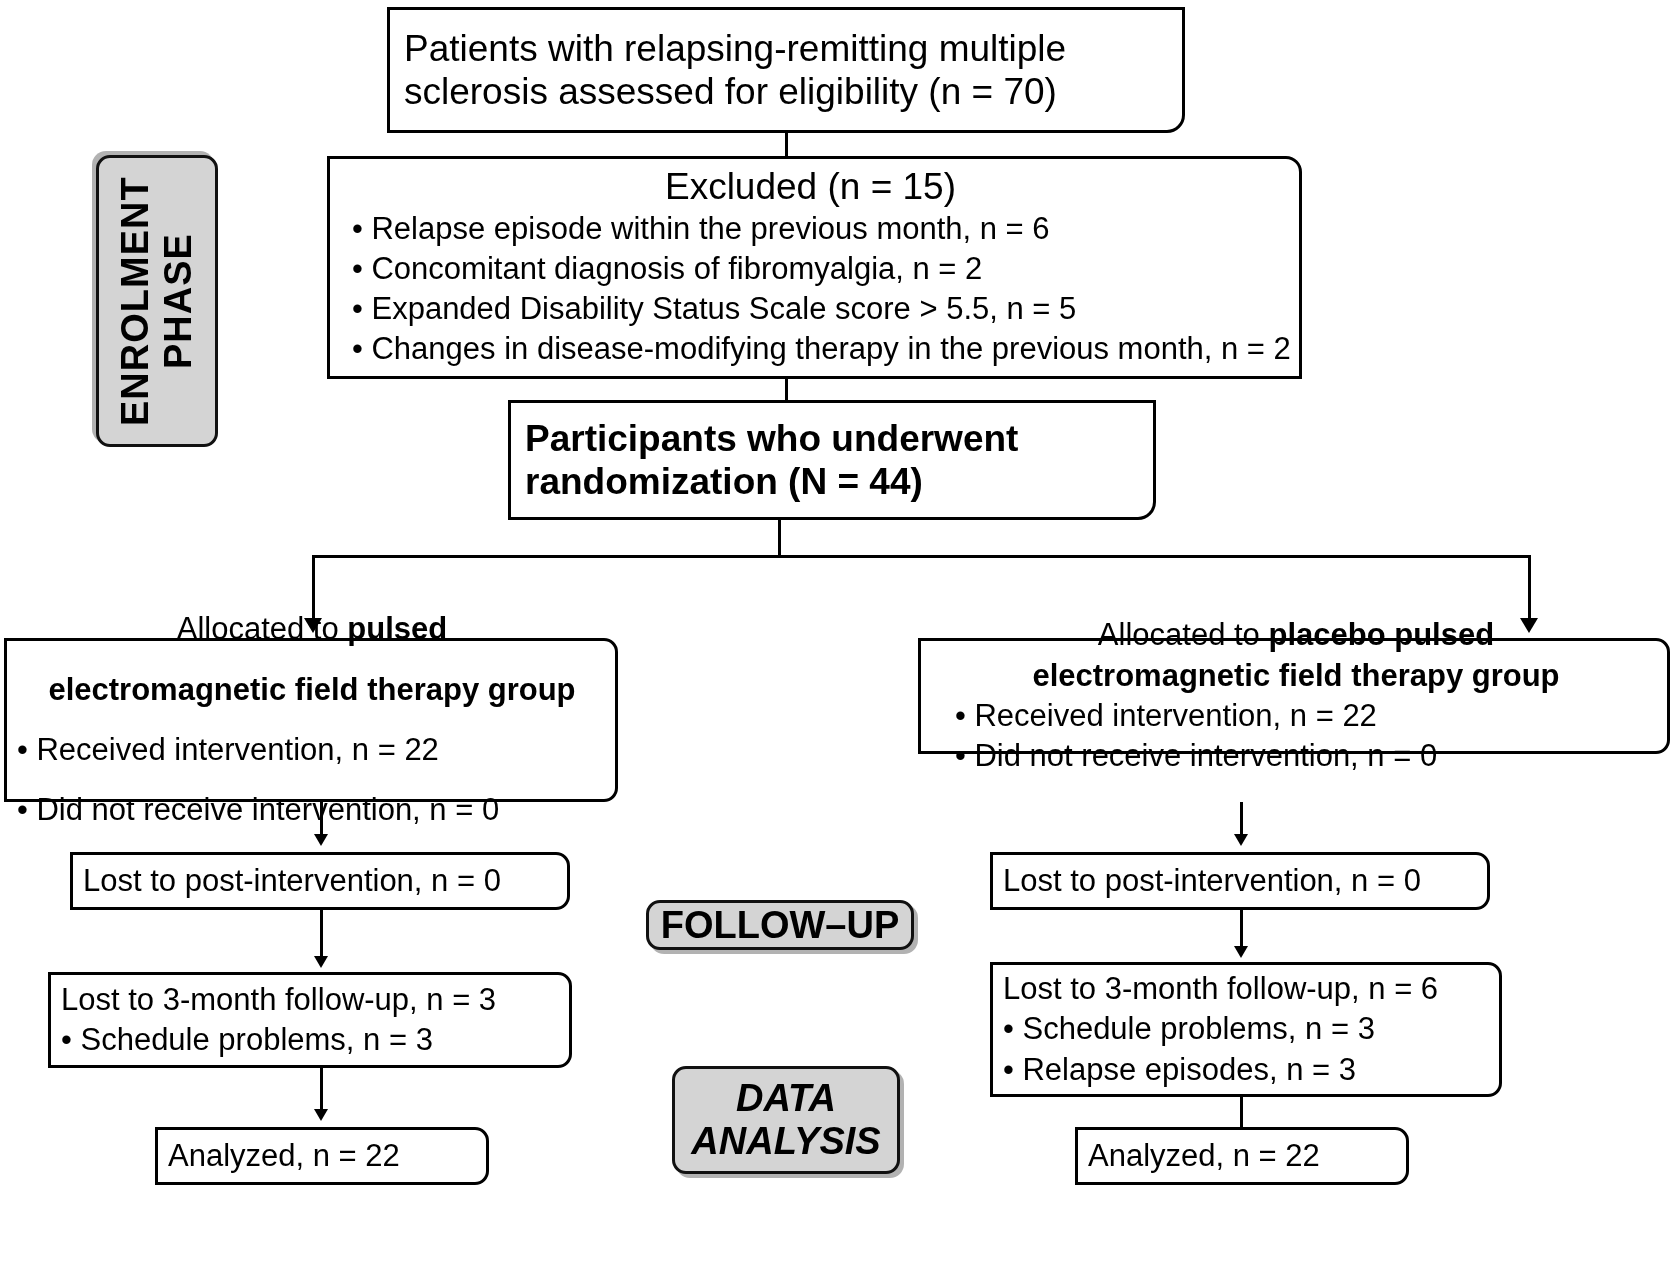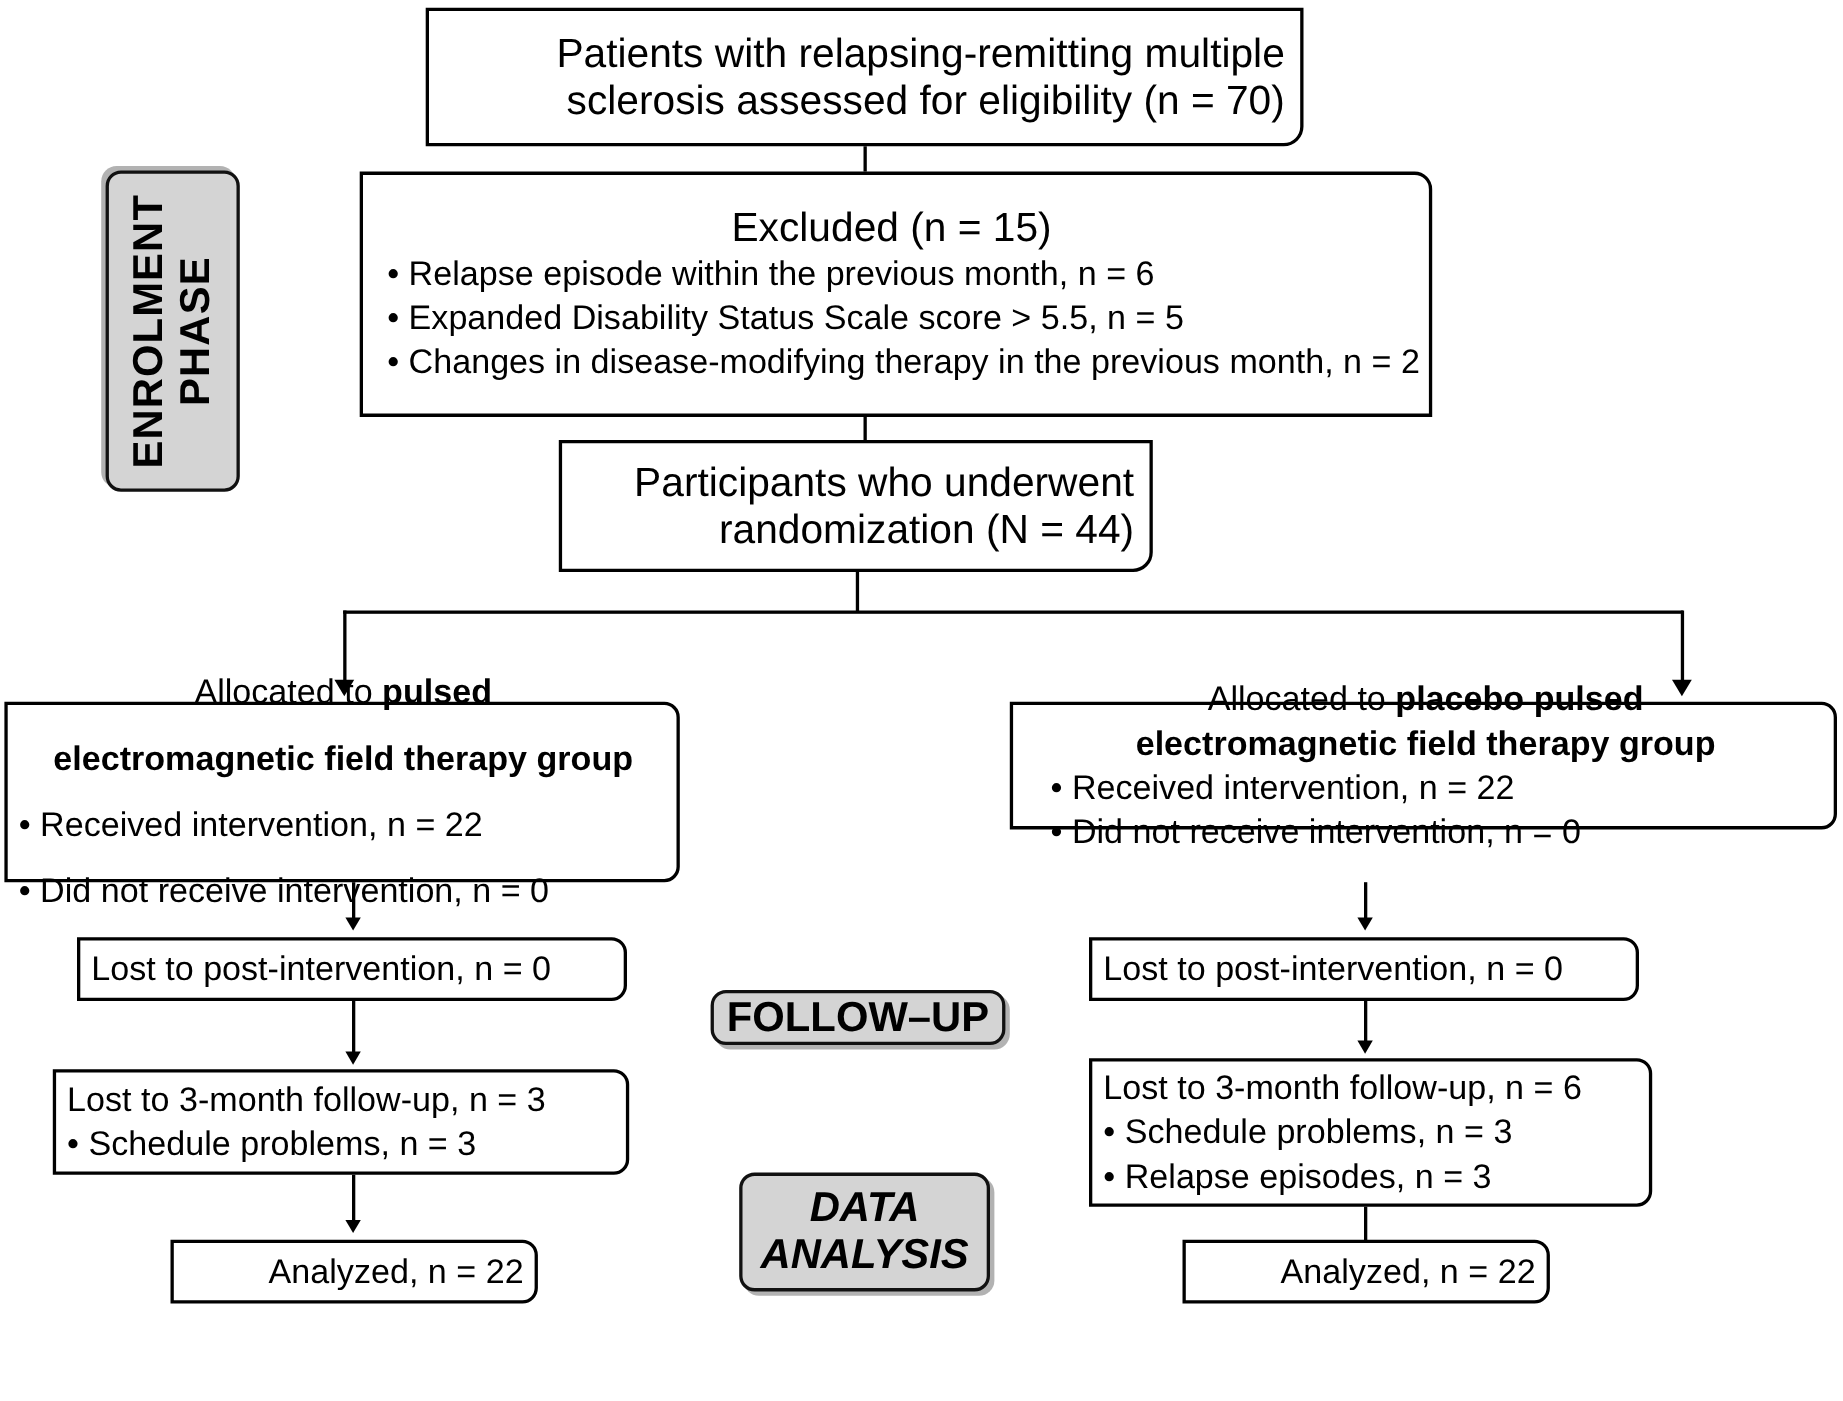--- a/index.html
+++ b/index.html
@@ -22,21 +22,21 @@
   
   .box {
     position: absolute;
     box-sizing: border-box;
     background: #ffffff;
     border: 3px solid #000000;
     display: flex;
     flex-direction: column;
     justify-content: center;
   }
-  .box.center { text-align: right; }
+  .box.center { text-align: left; }
   .box.left   { text-align: left; }
 
   .rnd-br { border-radius: 0 0 18px 0; }
   .rnd-tr { border-radius: 0 16px 0 0; }
   .rnd-r  { border-radius: 0 14px 14px 0; }
 
   .title-line {
     font-size: 37px;
     line-height: 1.17;
     white-space: nowrap;
@@ -121,30 +121,33 @@
   </div>
 
   <div class="vline" style="left:785px; top:133px; height:23px;"></div>
 
   <div class="box left rnd-tr" style="left:327px; top:156px; width:975px; height:223px; padding:6px 30px 6px 22px;">
     <div class="title-line" style="text-align:center;">Excluded (n = 15)</div>
     <div class="bullet-line">
       <span>•&nbsp;</span><span>Relapse episode within the previous month, n = 6</span>
     </div>
     <div class="bullet-line">
+      <span>•&nbsp;</span><span>Concomitant diagnosis of fibromyalgia, n = 2</span>
+    </div>
+    <div class="bullet-line">
       <span>•&nbsp;</span><span>Expanded Disability Status Scale score &gt; 5.5, n = 5</span>
     </div>
     <div class="bullet-line">
       <span>•&nbsp;</span><span>Changes in disease-modifying therapy in the previous month, n = 2</span>
     </div>
   </div>
 
   <div class="vline" style="left:785px; top:379px; height:21px;"></div>
 
-  <div class="box center rnd-br" style="left:508px; top:400px; width:540px; height:120px; padding:0 14px;">
+  <div class="box center rnd-br" style="left:508px; top:400px; width:648px; height:120px; padding:0 14px;font-weight:bold;">
     <div class="title-line">Participants who underwent</div>
     <div class="title-line">randomization (N = 44)</div>
   </div>
 
   <div class="vline" style="left:778px; top:520px; height:37px;"></div>
   <div class="hline" style="left:312px; top:555px; width:1218px;"></div>
 
   <div class="vline" style="left:312px; top:555px; height:65px;"></div>
   <div class="arrow-head" style="left:304px; top:618px;"></div>
 

